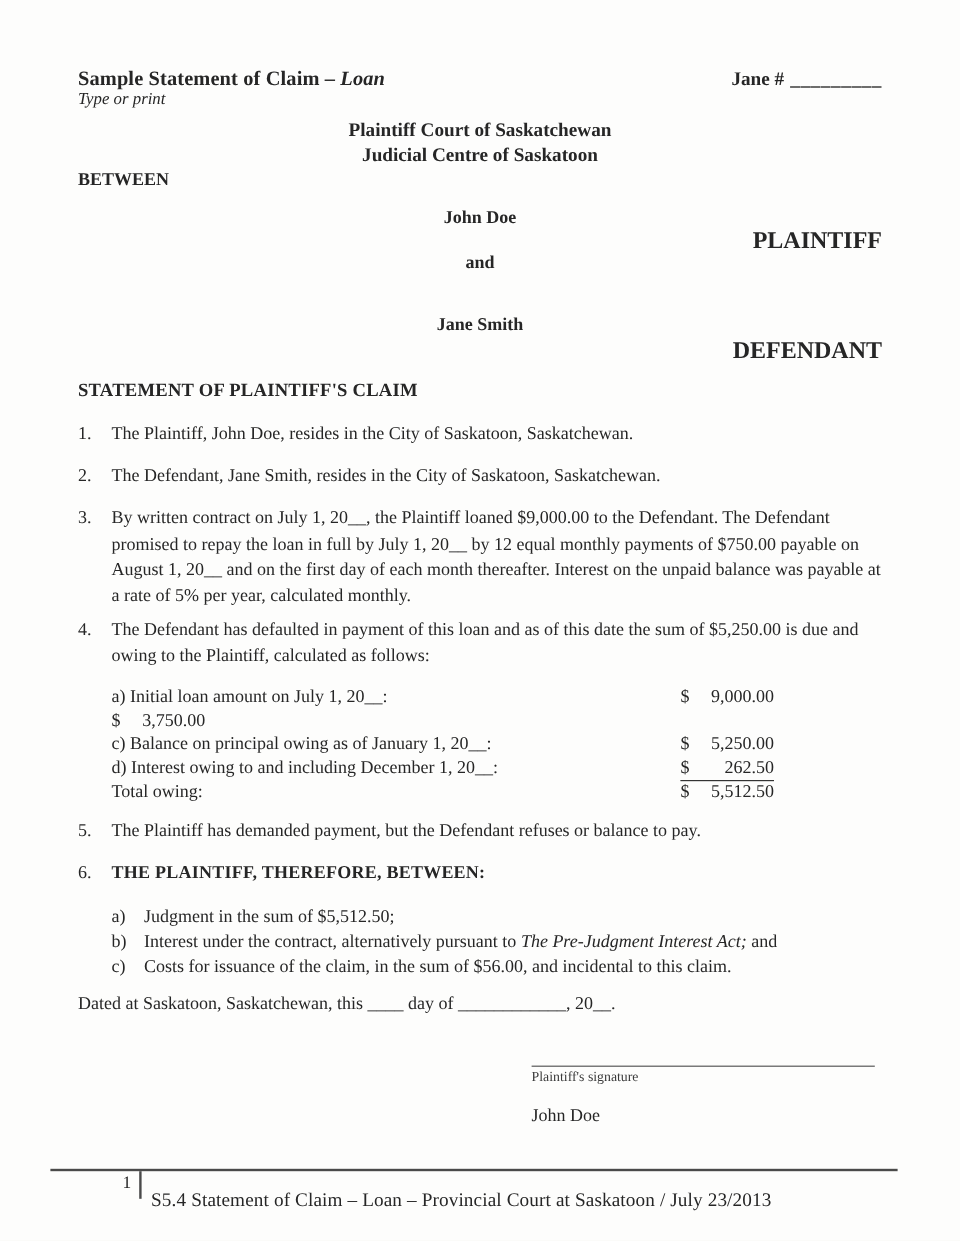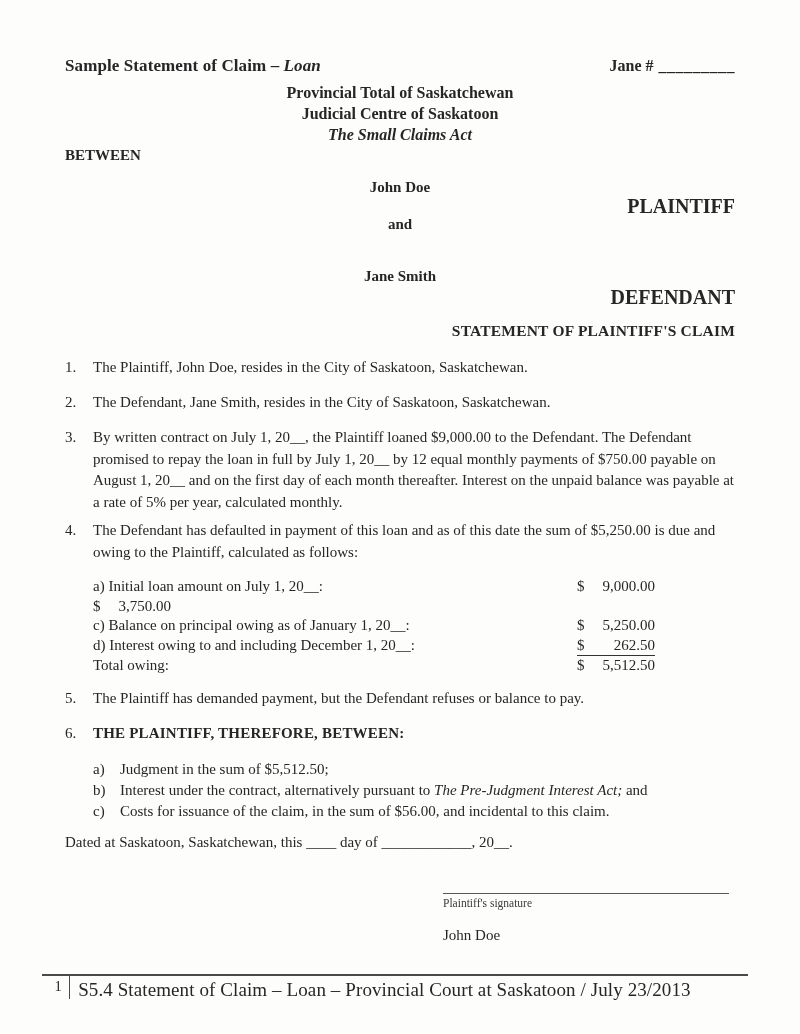--- a/index.html
+++ b/index.html
@@ -31,77 +31,77 @@
   .between { font-weight: bold; font-size: 15px; line-height: 19px; margin-top: 1px; }
 
   .party-name { text-align: center; font-weight: bold; font-size: 15px; line-height: 18px; }
   .party-role { text-align: right; font-weight: bold; font-size: 20px; line-height: 18px; }
   .plaintiff-name { margin-top: 13px; }
   .plaintiff-role { margin-top: 1px; }
   .conjunction { margin-top: 0; }
   .defendant-name { margin-top: 34px; }
   .defendant-role { margin-top: 3px; }
 
-  .claim-heading { text-align: right; font-weight: bold; font-size: 15.5px; line-height: 19px; margin-top: 15px; letter-spacing: 0.2px; }
+  .claim-heading { text-align: left; font-weight: bold; font-size: 15.5px; line-height: 19px; margin-top: 15px; letter-spacing: 0.2px; }
 
   .para { display: flex; font-size: 15px; line-height: 21.5px; }
   .para-num { flex: 0 0 28px; }
   .para-text { flex: 1; }
   .p1 { margin-top: 17px; }
   .p2 { margin-top: 13px; }
   .p3 { margin-top: 14px; }
   .p4 { margin-top: 7px; }
   .p5 { margin-top: 12px; }
   .p6 { margin-top: 14px; }
   .p6 .para-text { font-weight: bold; letter-spacing: 0.2px; }
 
   .calc-block { margin-left: 28px; margin-top: 14px; font-size: 15px; }
-  .calc-row { display: flex; line-height: 19.5px; gap: 10px; }
+  .calc-row { display: flex; line-height: 19.5px; }
   .calc-label { flex: 0 0 474px; }
   .calc-amount { display: inline-flex; justify-content: space-between; width: 78px; }
   .calc-amount.underlined { border-bottom: 1.5px solid #333; }
 
   .subclaims { margin-left: 28px; margin-top: 14px; font-size: 15px; }
   .subclaim { display: flex; line-height: 21px; }
   .sub-label { flex: 0 0 27px; }
   .sub-text .italic { font-style: italic; }
 
   .dated-line { margin-top: 10px; font-size: 15px; line-height: 21px; }
 
   .sig-block { margin-left: 378px; margin-top: 40px; width: 286px; }
   .sig-line { border-top: 1.5px solid #595959; width: 100%; }
   .sig-label { font-size: 11.5px; line-height: 14px; margin-top: 2px; color: #3a3a3a; }
   .sig-name { font-size: 15px; margin-top: 17px; }
 
   .footer { position: absolute; left: 42px; right: 52px; top: 974px; border-top: 2.5px solid #4a4a4a; }
   .footer-row { display: flex; justify-content: center; align-items: flex-start; padding-right: 45px; }
   .footer-pagenum { font-size: 14.5px; padding-top: 2px; margin-right: 7px; }
   .footer-divider { width: 1.5px; height: 23px; background: #4a4a4a; }
-  .footer-text { font-size: 19px; padding-top: 3px; margin-left: 8px; letter-spacing: 0.1px; }
+  .footer-text { font-size: 16px; padding-top: 16px; margin-left: 8px; letter-spacing: 0.1px; }
 </style>
 </head>
 <body>
 
 <div class="page">
   <div class="content">
 
     <div class="header-row">
       <div class="doc-title">
         <span>Sample Statement of Claim – </span><span class="emph">Loan</span>
       </div>
       <div class="claim-no">
         <span>Jane #</span><span class="blank">_________</span>
       </div>
     </div>
 
+    <div class="instruction">Type or print</div>
 
     <div class="court-block">
-      <div>Provincial Total of Saskatchewan</div>
+      <div>Plaintiff Court of Saskatchewan</div>
       <div>Judicial Centre of Saskatoon</div>
-      <div class="court-act">The Small Claims Act</div>
     </div>
 
     <div class="between">BETWEEN</div>
 
     <div class="party-name plaintiff-name">John Doe</div>
     <div class="party-role plaintiff-role">PLAINTIFF</div>
     <div class="party-name conjunction">and</div>
     <div class="party-name defendant-name">Jane Smith</div>
     <div class="party-role defendant-role">DEFENDANT</div>
 

